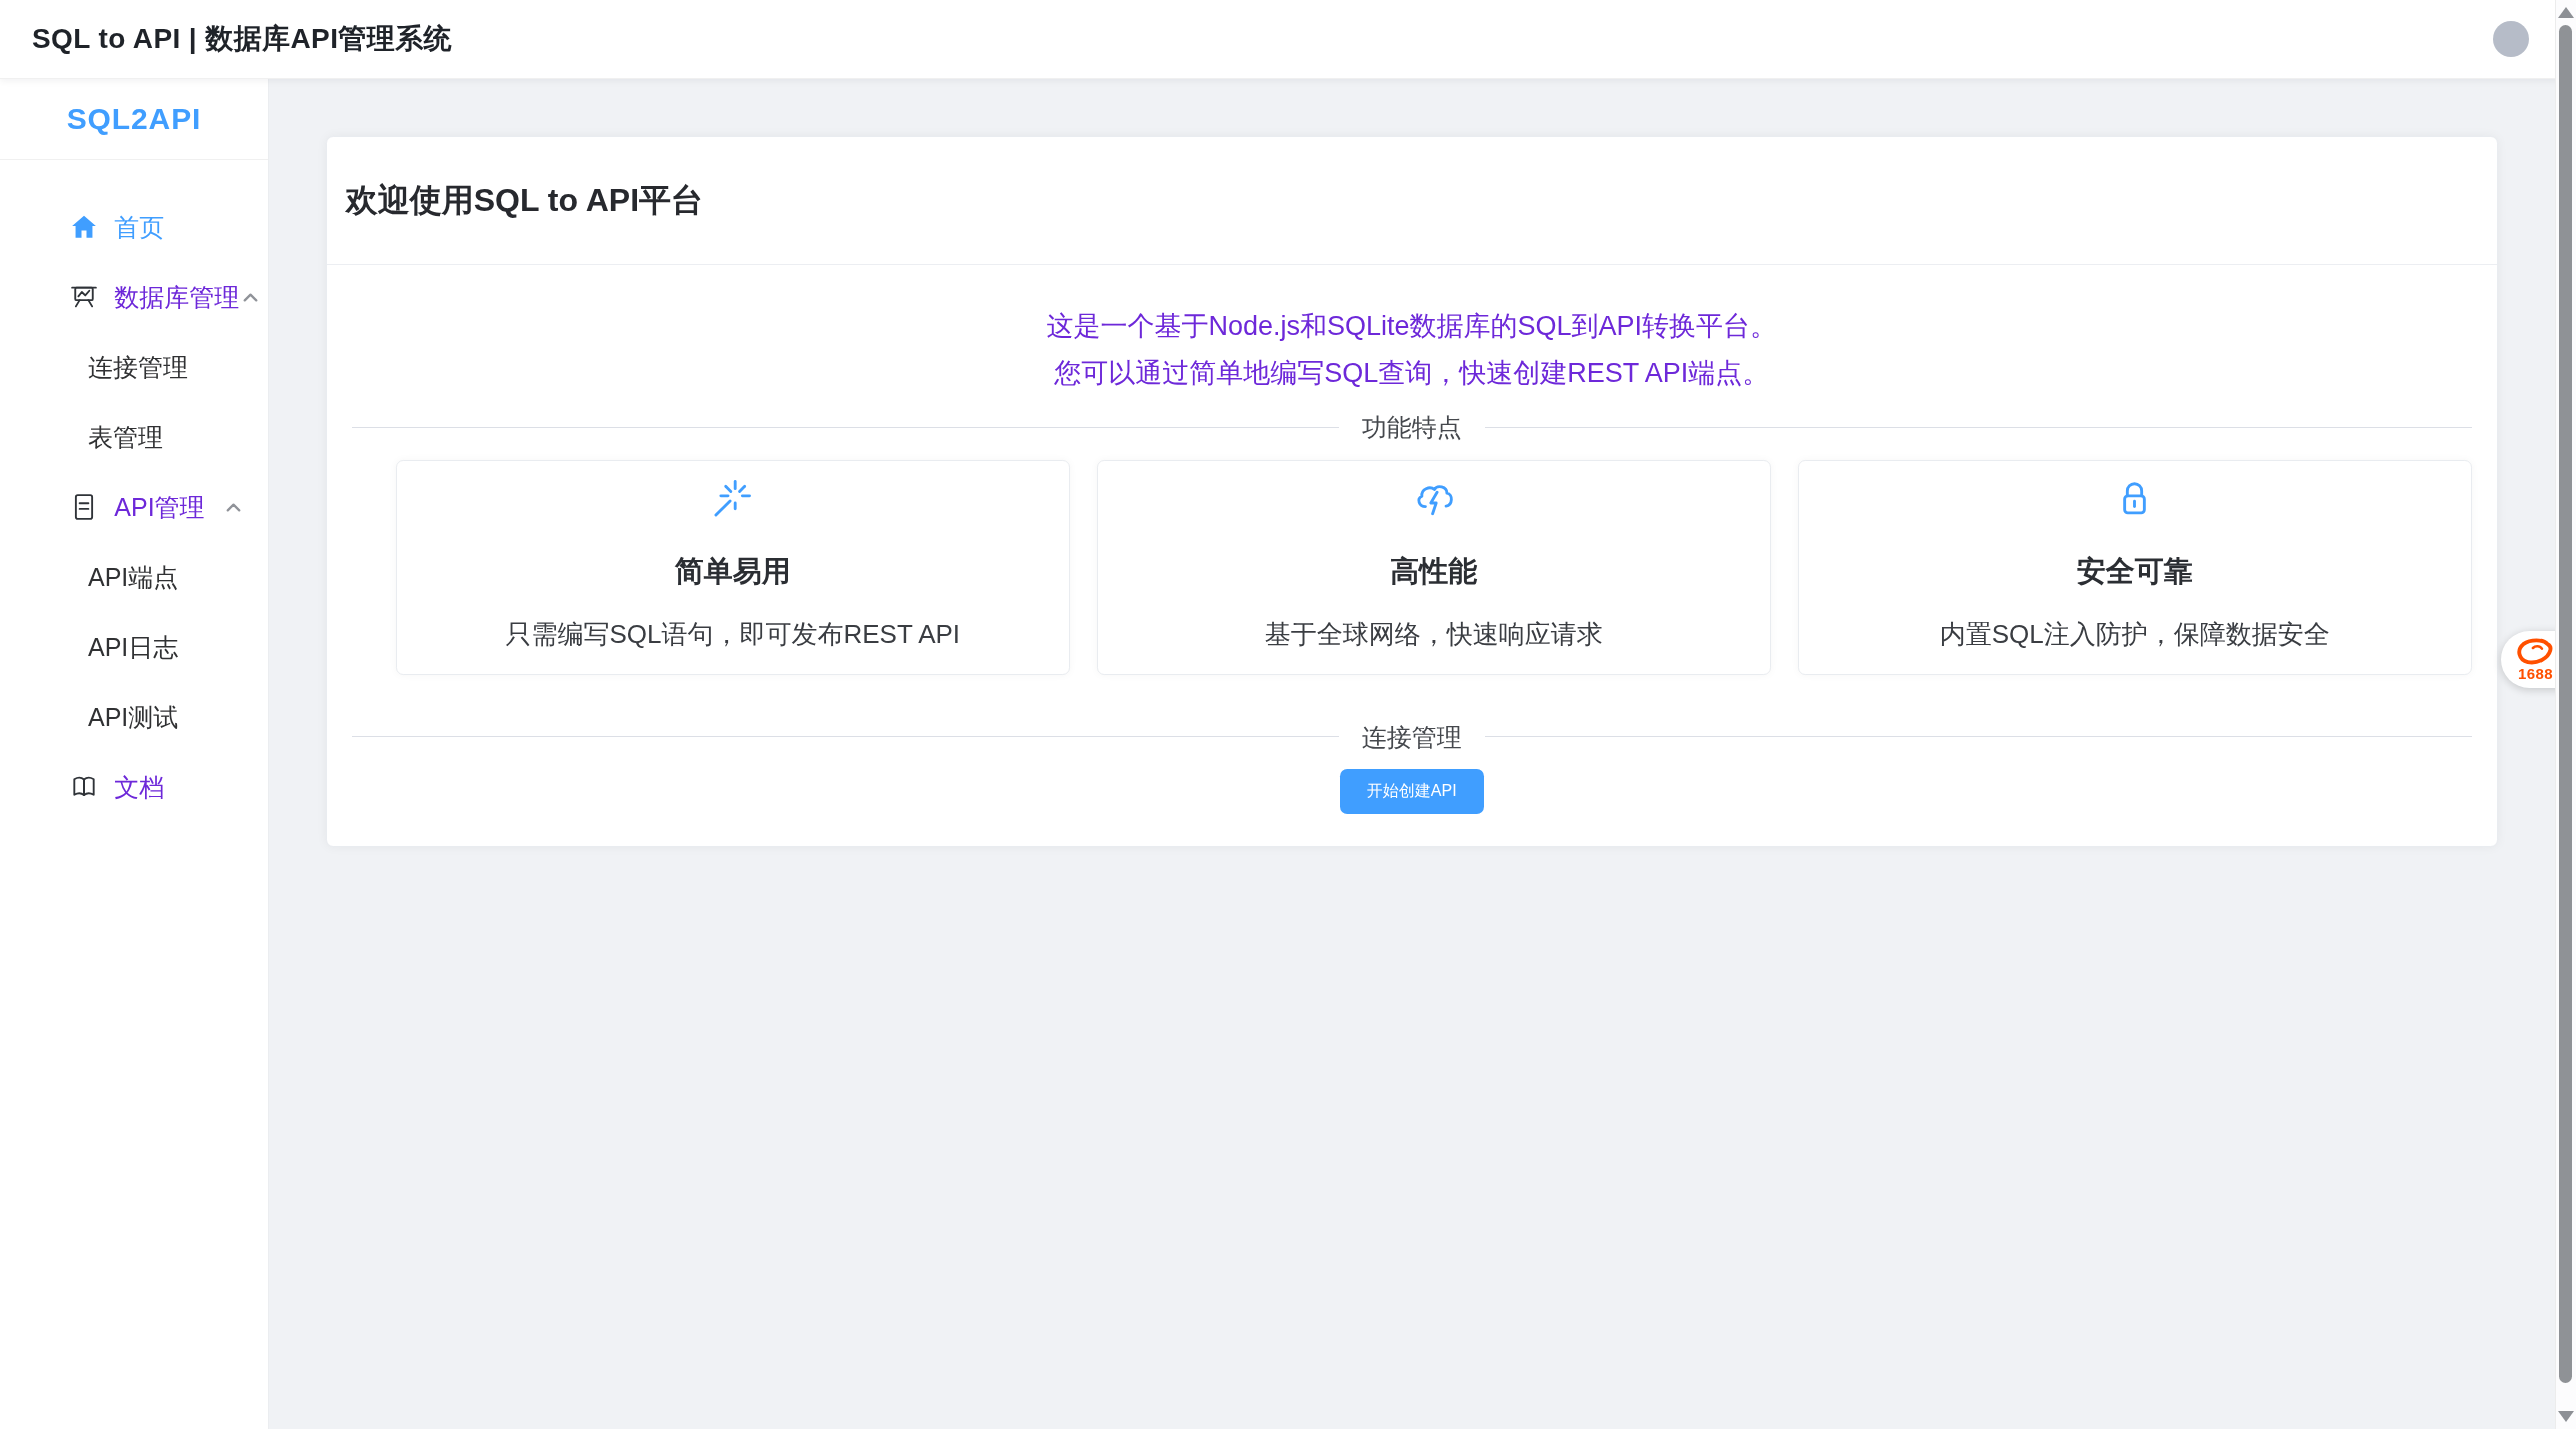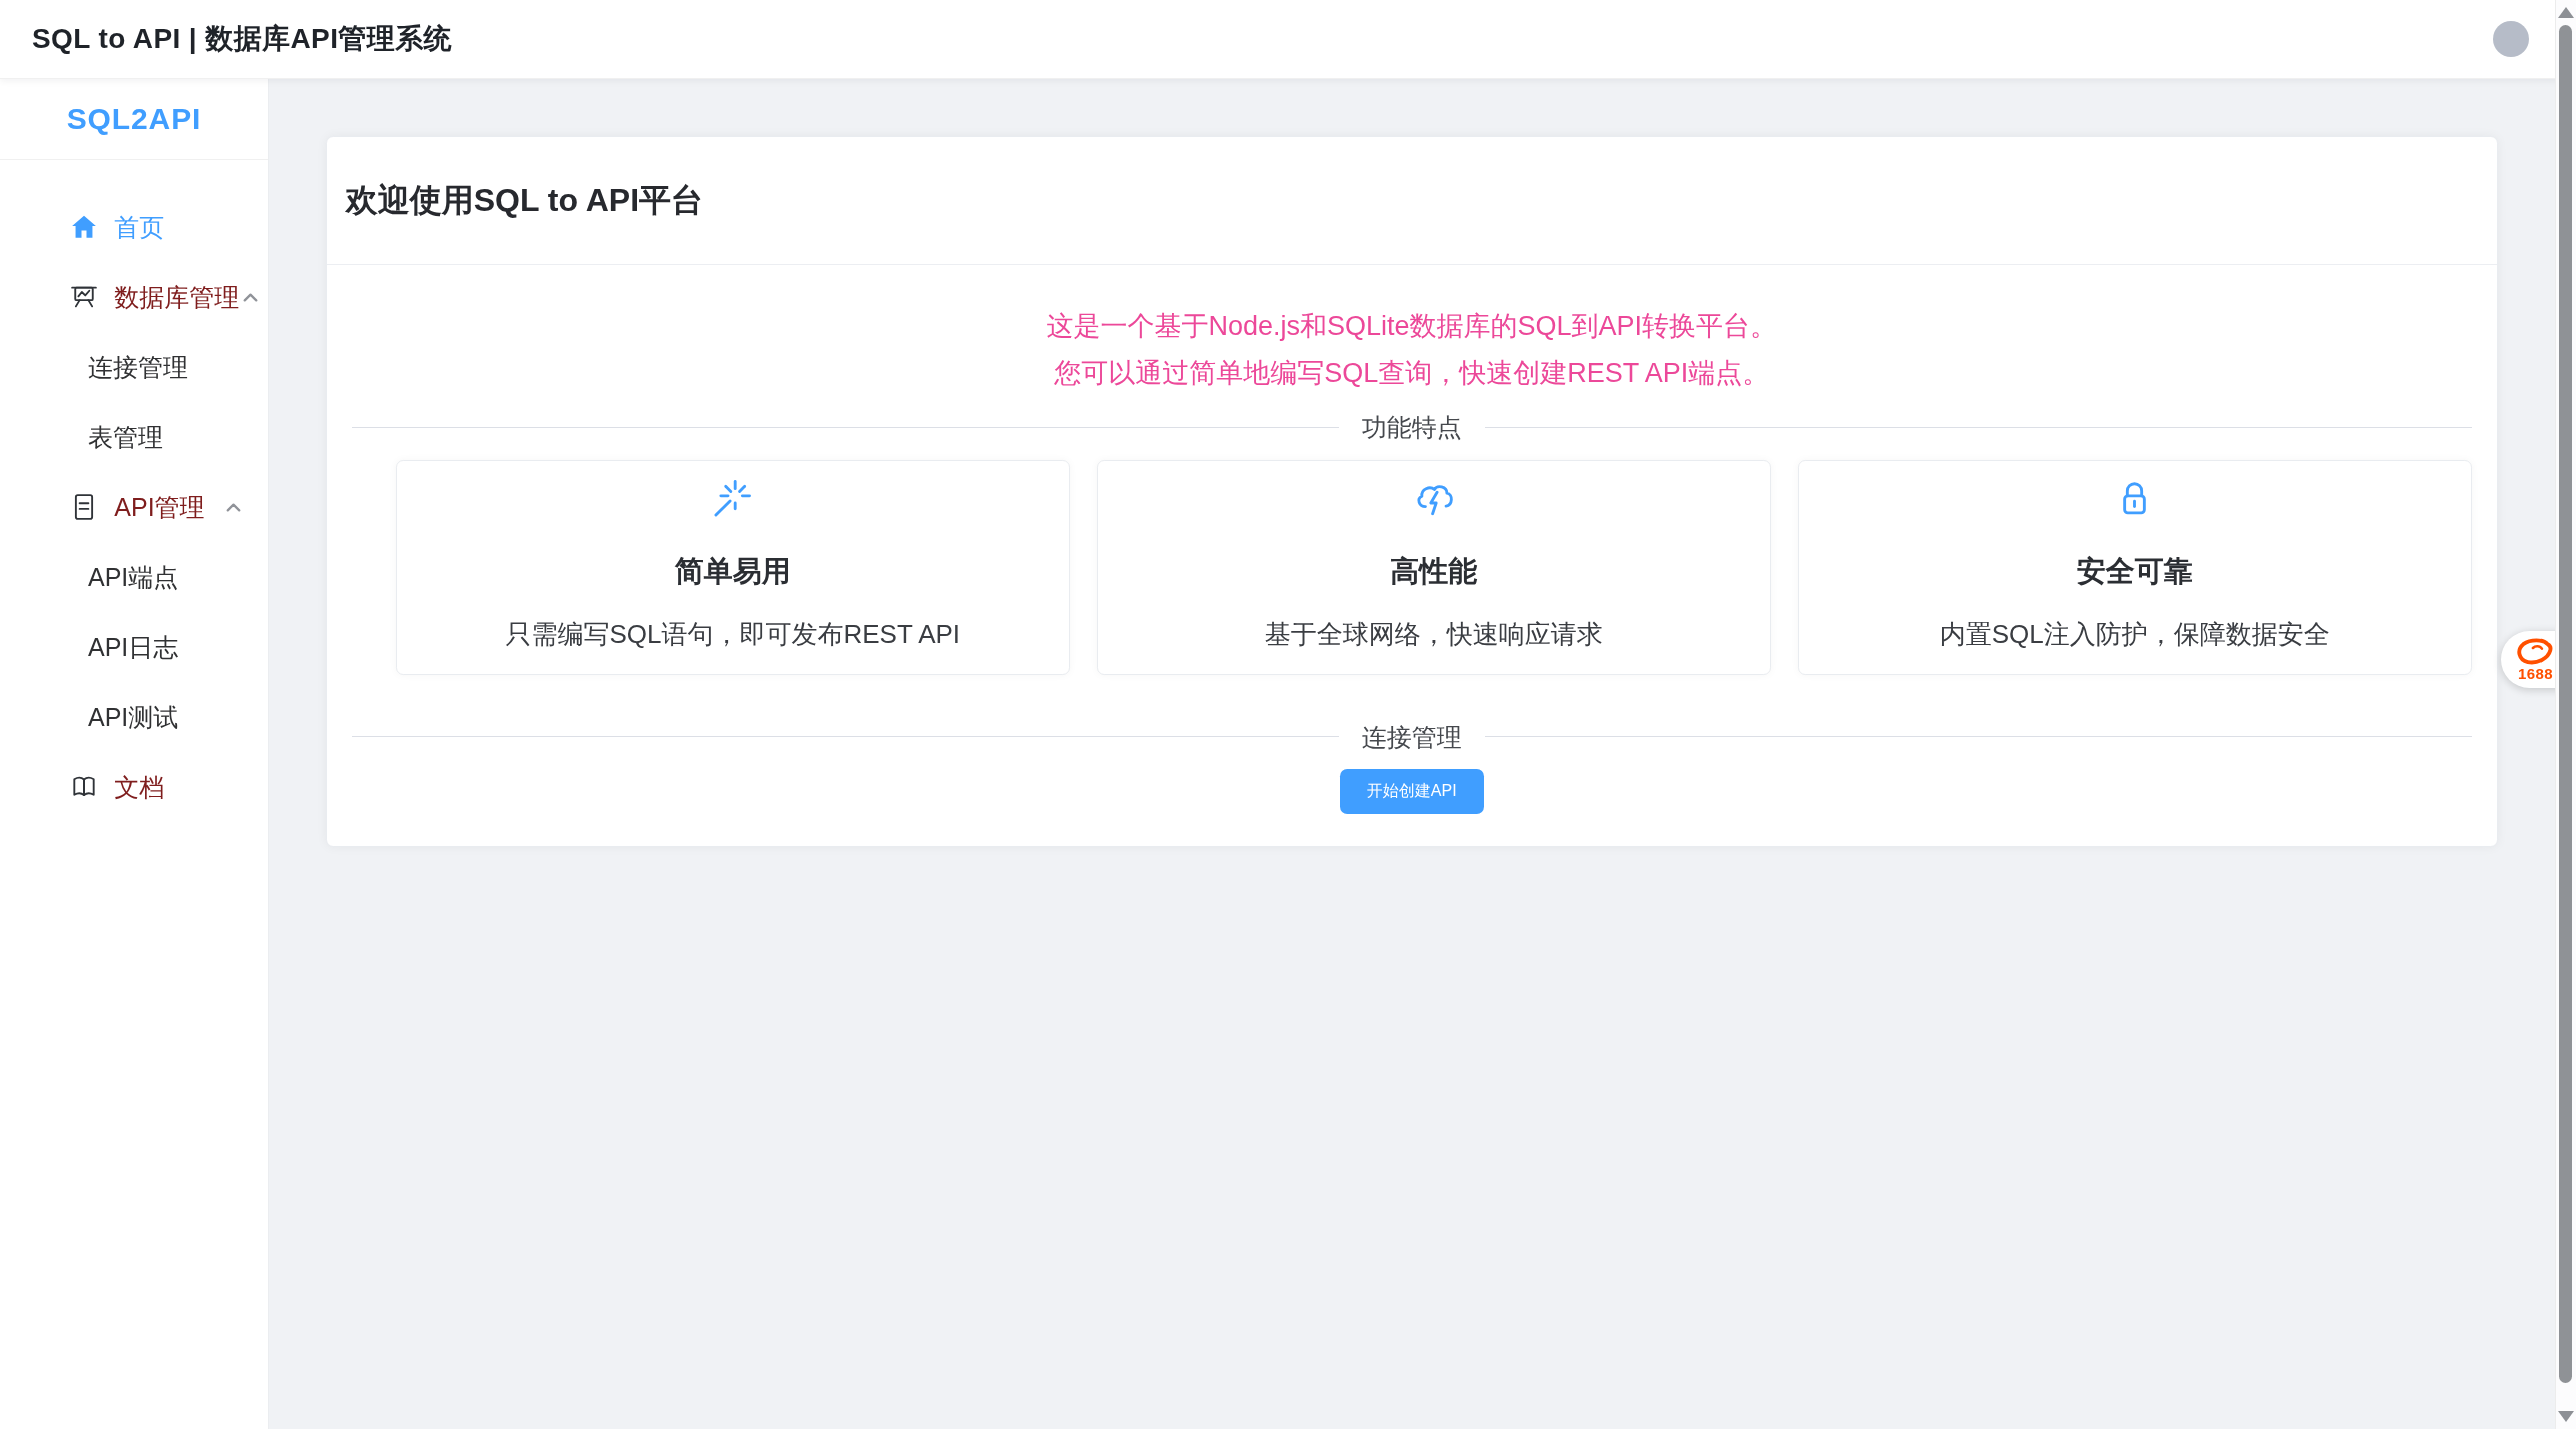--- a/index.html
+++ b/index.html
@@ -38,21 +38,21 @@
   }
   .logo {
     height:81px; display:flex; align-items:center; justify-content:center;
     font-size:30px; font-weight:bold; color:#409eff; letter-spacing:0.9px;
     border-bottom:0.9px solid #f0f0f0;
   }
   .menu { padding-top:32px;margin-left:34px; }
   .menu-item {
     height:70px; display:flex; align-items:center;
     padding:0 23px 0 34px; cursor:pointer;
-    color:#7f1d1d; font-size:25px; white-space:nowrap;
+    color:#6d28d9; font-size:25px; white-space:nowrap;
   }
   .menu-item .mi-icon { width:32px; height:32px; margin-right:14.3px; flex:none; display:flex; align-items:center; justify-content:center; }
   .menu-item.active { color:#409eff; }
   .menu-sub {
     height:70px; display:flex; align-items:center;
     padding-left:54px; cursor:pointer;
     color:#303133; font-size:25px; white-space:nowrap;
   }
   .chev { margin-left:auto; display:flex; }
 
@@ -63,21 +63,21 @@
     background:#fff;
     border:0.9px solid #e9ecf0; border-radius:7.2px;
     box-shadow:0 0 10.7px rgba(0,0,0,.05);
   }
   .card-header {
     height:128px; border-bottom:0.9px solid #eceef2;
     display:flex; align-items:center; padding:0 19px;
   }
   .card-title { font-size:32px; font-weight:bold; color:#27292e; }
   .card-body { padding:38px 25px 32px; }
-  .intro p { text-align:center; line-height:47px; font-size:27px; color:#ec4899; }
+  .intro p { text-align:center; line-height:47px; font-size:27px; color:#6d28d9; }
   .divider { position:relative; height:0.9px; background:#dcdfe6; }
   .divider span {
     position:absolute; left:50%; top:50%; transform:translate(-50%,-50%);
     background:#fff; padding:0 23px; font-size:25px; color:#45484d; white-space:nowrap;
   }
   .divider.d1 { margin-top:29.5px; }
   .divider.d2 { margin-top:61px; }
   .features { display:grid; grid-template-columns:repeat(3,1fr); gap:27px; margin-top:33px;padding-left:44px; }
   .feature {
     height:215px; background:#fff; text-align:center;

